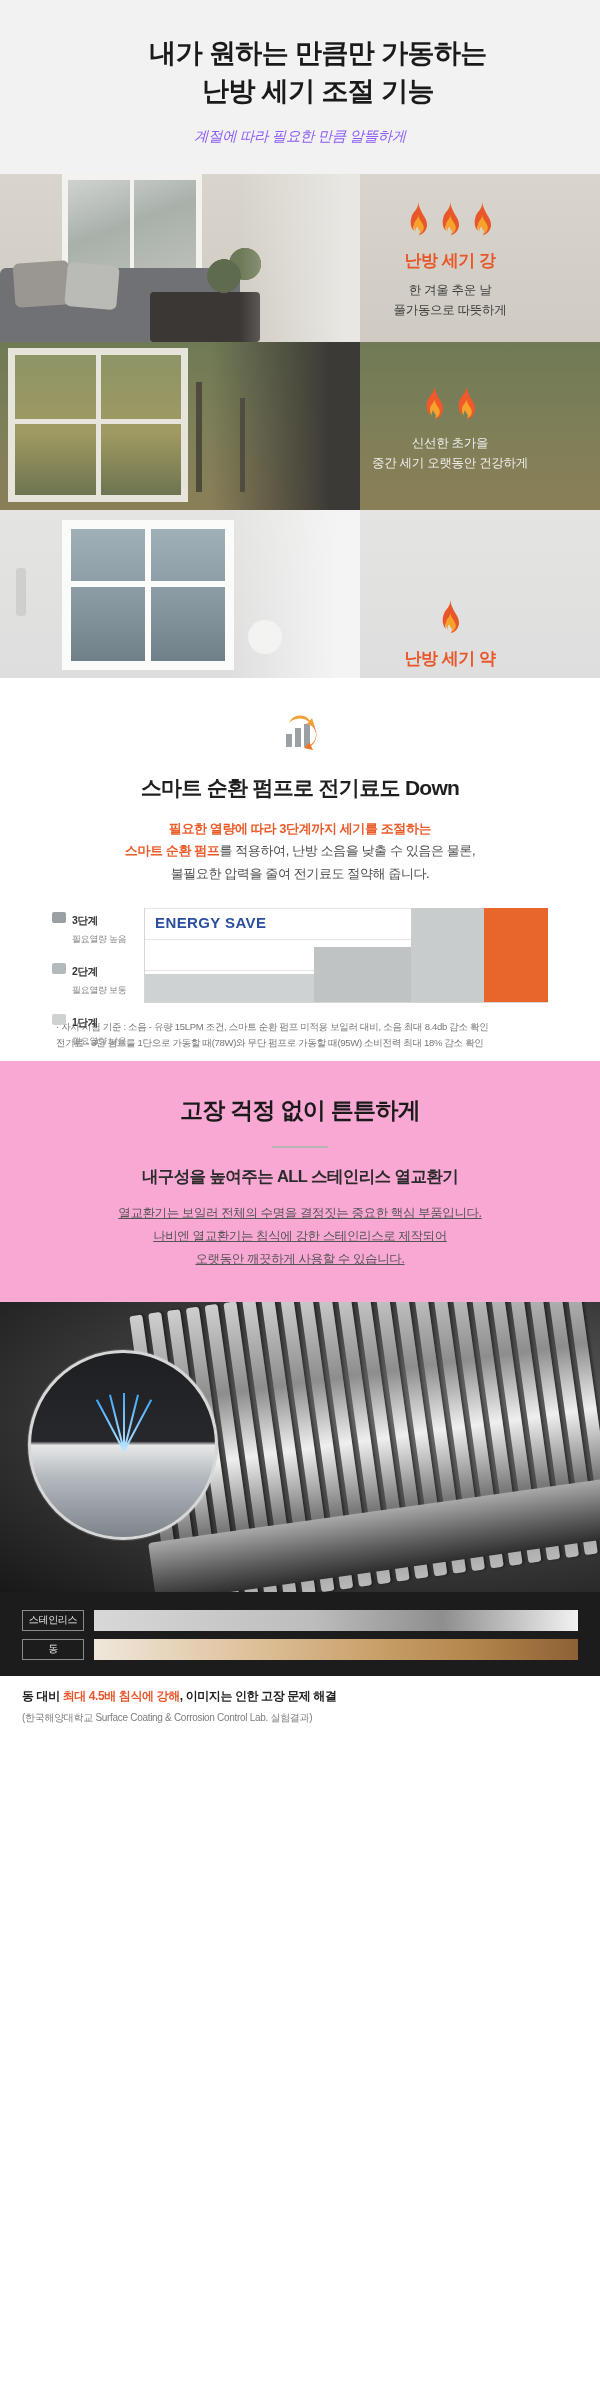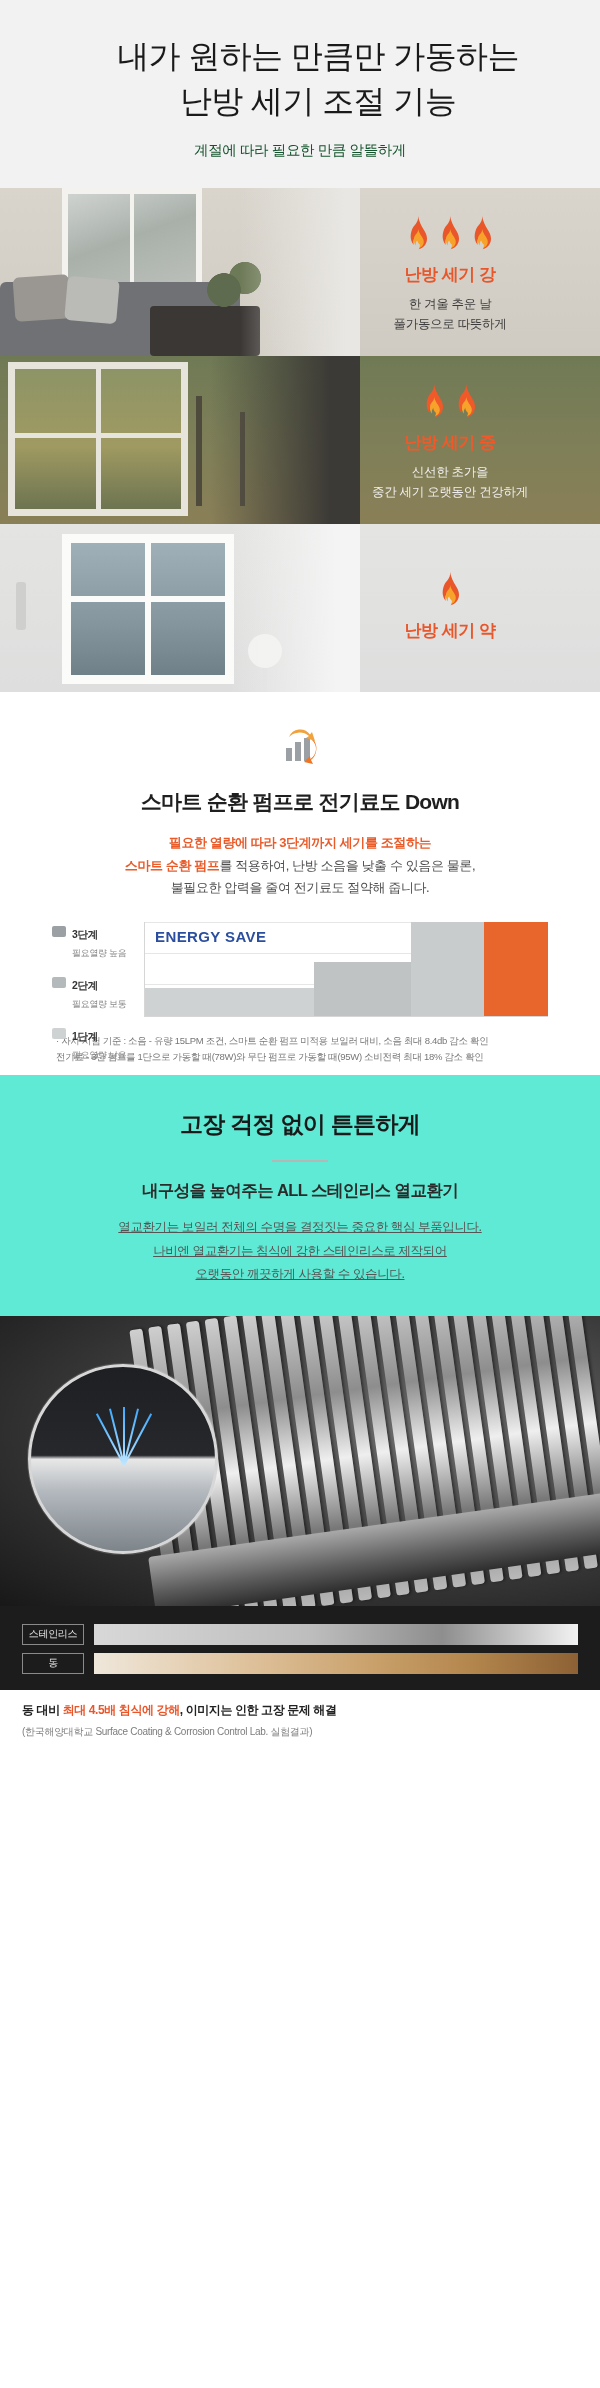--- a/index.html
+++ b/index.html
@@ -12,32 +12,33 @@
   }
   .page { width: 600px; position: relative; overflow: hidden; }
 
   
   .hero {
     background: #f2f2f2;
     padding: 34px 0 28px;
     text-align: center;
   }
   .hero h1 {
-    font-size: 32px;
+    font-size: 27px;
     line-height: 1.42;
-    font-weight: 400;
+    font-weight: 700;
     color: #1a1a1a;
     letter-spacing: -0.6px;
     padding-left: 36px;
   }
   .hero p {
     margin-top: 16px;
     font-size: 14.5px;
-    color: #14532d;
+    color: #8b5cf6;
     letter-spacing: -0.4px;
+    font-style: italic;
   }
 
   
   .levels { width: 600px; }
   .level {
     position: relative;
     width: 600px;
     height: 168px;
     display: flex;
     align-items: center;
@@ -69,21 +70,21 @@
     line-height: 1.6;
     letter-spacing: -0.3px;
   }
   
   .level-1 { background: #e9e7e3; }
   .level-1 .right { color: #3c3c3c; }
   .level-1 .level-title { color: #e8562a; }
   .level-2 { background: #3c3a36; }
   .level-2 .right { color: #f0efee; }
   .level-2 .level-title { color: #f0592a; }
-  .level-3 { background: #f4f4f4; }
+  .level-3 { background: #f4f4f4; align-items: flex-end; }
   .level-3 .right { color: #3c3c3c; }
   .level-3 .level-title { color: #e8562a; }
 
   
   .ph1 { background:
       linear-gradient(180deg,#d9d5cd 0%, #cfcbc2 100%);
   }
   .ph1 .win {
     position: absolute; left: 62px; top: 0; width: 140px; height: 112px;
     background: linear-gradient(160deg,#cfd3d0 0%,#a9b0aa 45%,#bdc2bb 100%);
@@ -172,21 +173,21 @@
   .step.s2 { left: 42%;   width: 24%; height: 58%; background: #bfc3c4; }
   .step.s3 { left: 66%;   width: 18%; height: 100%; background: #c9cccd; }
   .step.s4 { left: 84%;   width: 16%; height: 100%; background: #e8662c; }
 
   .notes { margin: 16px 26px 0; text-align: left; }
   .notes p { font-size: 9.5px; color: #777; line-height: 1.7; letter-spacing:-0.3px;}
   .notes .warn { margin-top: 14px; font-size: 10px; color: #e8662c; }
 
   
   .durable {
-    background: #5eead4;
+    background: #f9a8d4;
     padding: 34px 30px 30px;
     text-align: center;
   }
   .durable h2 {
     font-size: 23px; font-weight: 700; color: #1a1a1a; letter-spacing: -0.7px;
   }
   .rule { width: 56px; height: 2px; background: #b6b6b6; margin: 20px auto 18px;}
   .durable h3 { font-size: 16.5px; font-weight: 700; color: #2b2b2b; letter-spacing:-0.6px; margin-bottom: 14px;}
   .durable p { font-size: 12.5px; color: #555; line-height: 1.85; letter-spacing:-0.4px;text-decoration:underline;}
 
@@ -286,21 +287,20 @@
         <div class="flames">
           <svg class="flame" width="26" height="40" viewBox="0 0 26 40">
             <path d="M13 1c1 7-5 9-6.5 15C4.7 21.9 6 27 9 30c-1.6-4 .3-7.8 2.3-9.6-.4 3.6 1.7 5.2 3.4 7.3 1.6 2 .6 5-1.2 6.6 4.6-1 8.5-5.2 8.5-10.6 0-7.6-6.4-10-9-22.7z" fill="#F0592A"></path>
             <path d="M13 14c.6 4-3 5-3.8 8.4-.9 3.5.2 6.4 1.9 8.2-.9-2.4.2-4.6 1.4-5.7-.3 2.1 1 3.1 2 4.3.9 1.2.3 3-.7 3.9 2.7-.6 5-3.1 5-6.3 0-4.4-3.8-5.9-5.8-12.8z" fill="#F6A22B"></path>
           </svg>
           <svg class="flame" width="26" height="40" viewBox="0 0 26 40">
             <path d="M13 1c1 7-5 9-6.5 15C4.7 21.9 6 27 9 30c-1.6-4 .3-7.8 2.3-9.6-.4 3.6 1.7 5.2 3.4 7.3 1.6 2 .6 5-1.2 6.6 4.6-1 8.5-5.2 8.5-10.6 0-7.6-6.4-10-9-22.7z" fill="#F0592A"></path>
             <path d="M13 14c.6 4-3 5-3.8 8.4-.9 3.5.2 6.4 1.9 8.2-.9-2.4.2-4.6 1.4-5.7-.3 2.1 1 3.1 2 4.3.9 1.2.3 3-.7 3.9 2.7-.6 5-3.1 5-6.3 0-4.4-3.8-5.9-5.8-12.8z" fill="#F6A22B"></path>
           </svg>
         </div>
-        <div class="level-title">난방 세기 중</div>
         <div class="level-desc">
           <span>신선한 초가을</span><br>
           <span>중간 세기 오랫동안 건강하게</span>
         </div>
       </div>
     </div>
 
     <div class="level level-3">
       <div class="photo ph3">
         <div class="winr"></div>

